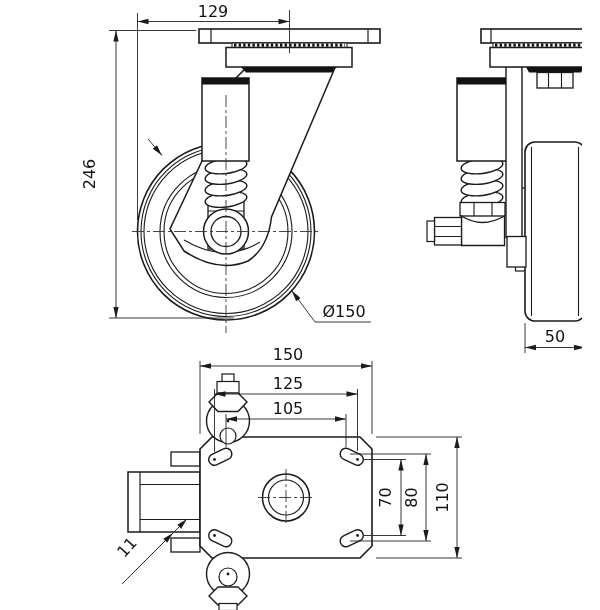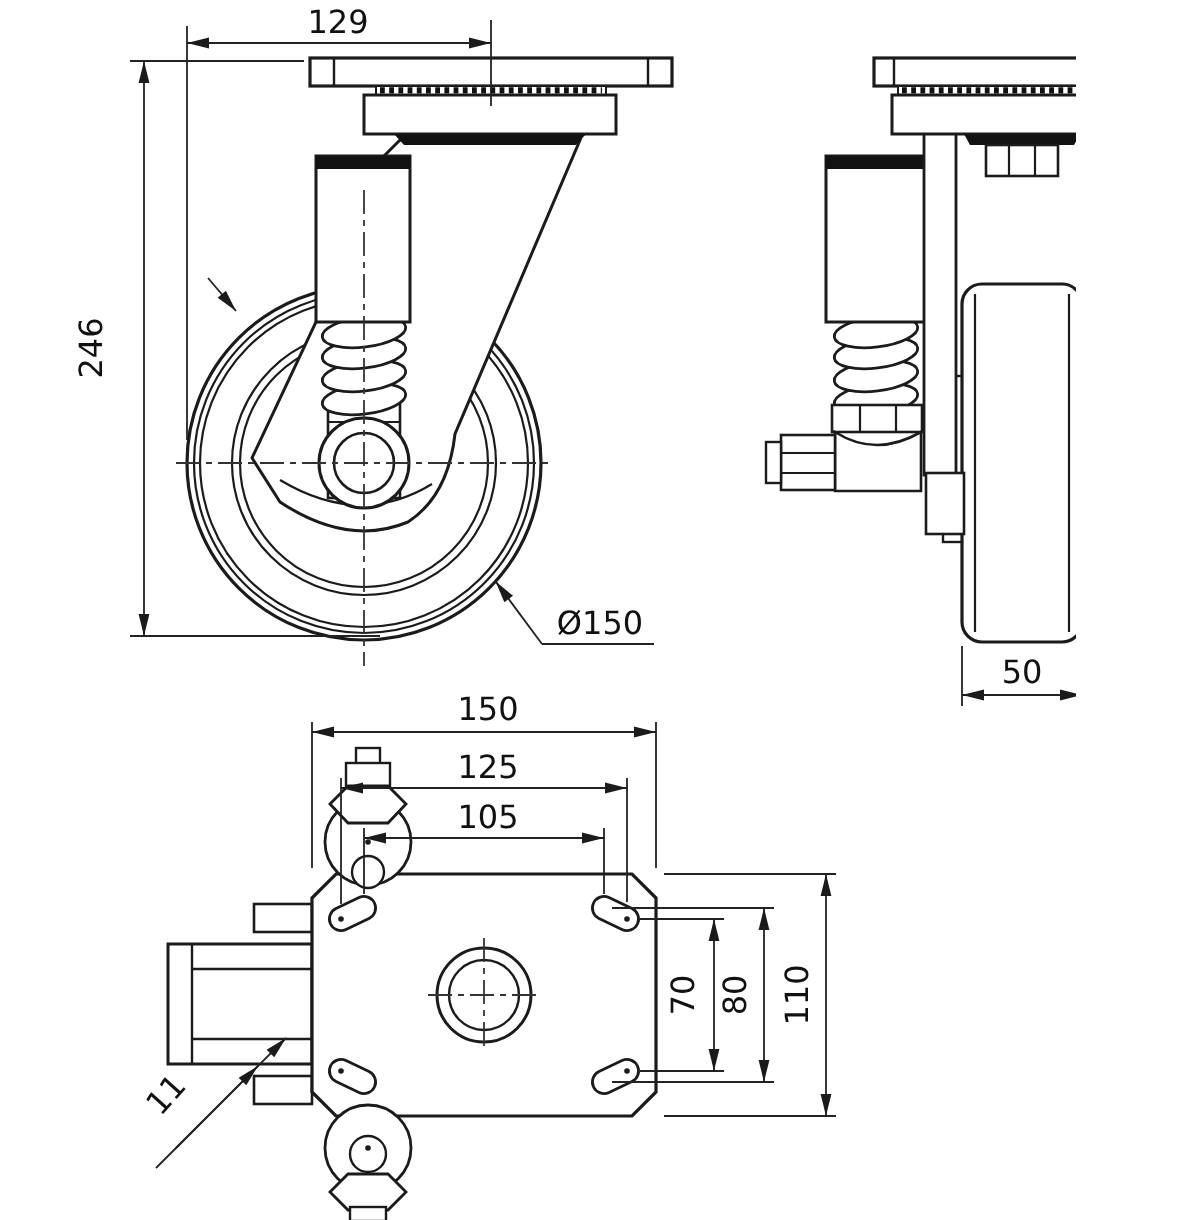--- a/index.html
+++ b/index.html
@@ -1,16 +1,16 @@
 <!DOCTYPE html>
 <html><head>
 <meta charset="utf-8">
 <style>
   html,body{margin:0;padding:0;background:#ffffff;}
-  .stage{width:538px;height:610px;background:#fff;position:relative;overflow:hidden;}
+  .stage{width:538px;height:610px;background:#fff;position:relative;overflow:hidden;padding-left:44px;}
   svg{display:block;}
   text{font-family:"DejaVu Sans","Liberation Sans",sans-serif;font-size:16px;fill:#111;}
   .part{stroke:#1b1b1b;fill:none;}
   .fillw{fill:#ffffff;}
   .dark{fill:#131313;stroke:none;}
   .dim{stroke:#222;stroke-width:0.9;fill:none;}
   .cl{stroke:#333;stroke-width:0.9;fill:none;stroke-dasharray:12 3 3 3;}
   .hatch{stroke:#111;stroke-width:3.2;stroke-dasharray:2.4 2.2;fill:none;}
 </style>
 </head>

